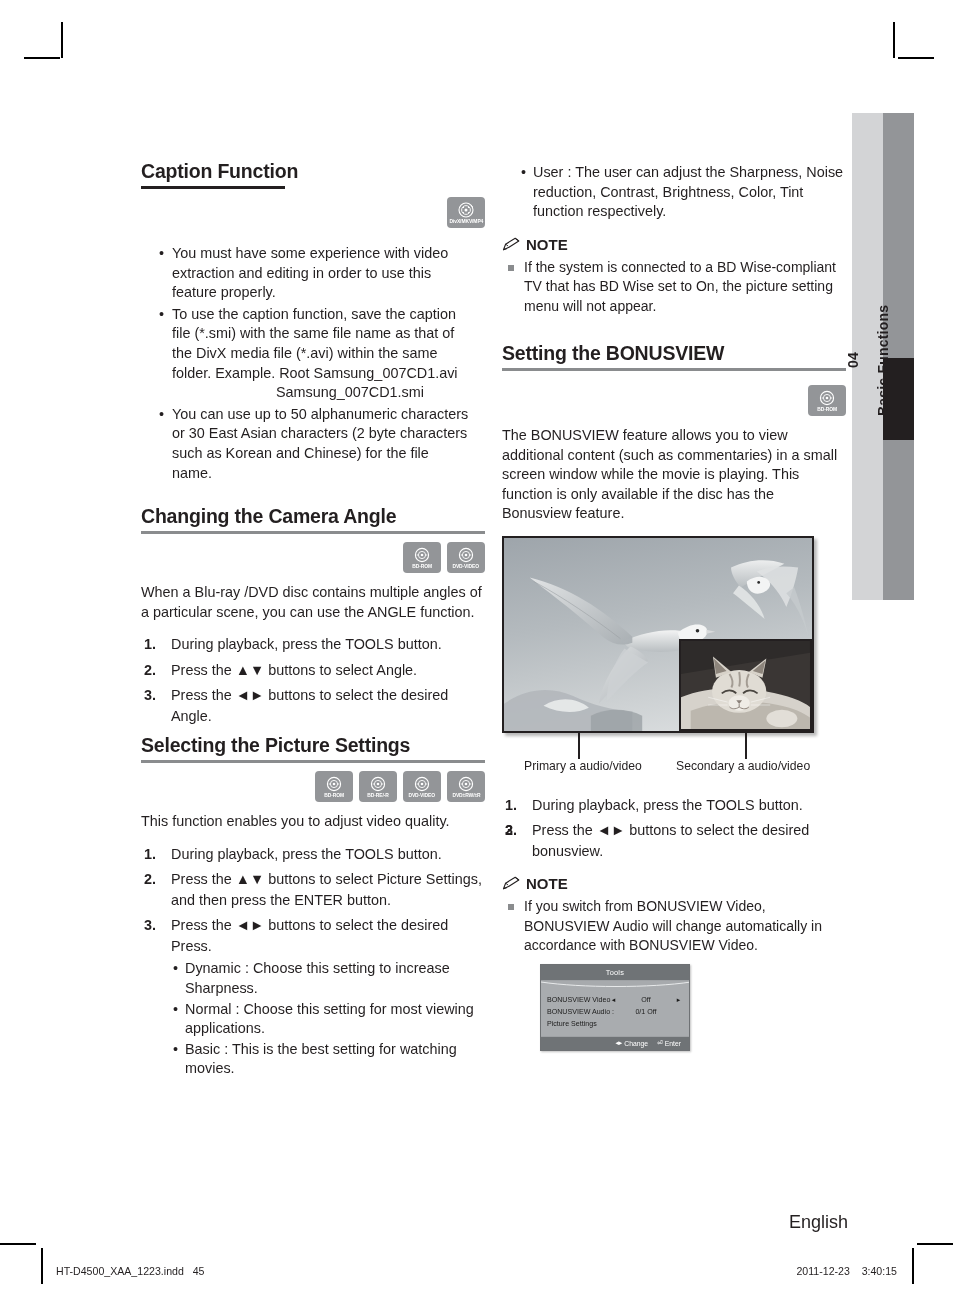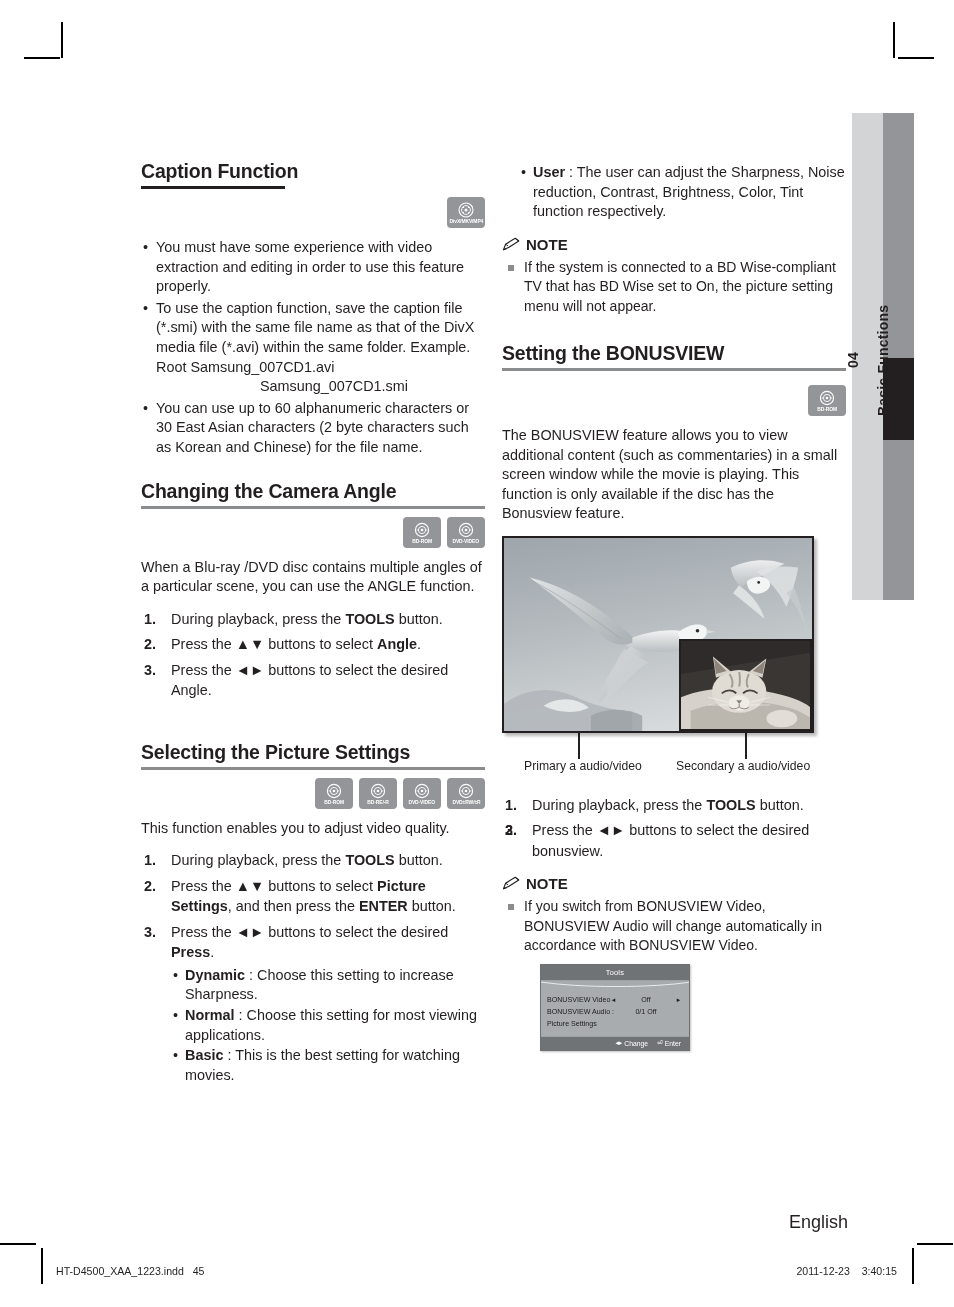--- a/index.html
+++ b/index.html
@@ -96,21 +96,21 @@
   .rule.thin { height: 3px; background: #8a8c8e; }
 
   
   p.body {
     font-size: 14.4px;
     line-height: 19.6px;
     margin: 0 0 12px 0;
     color: #231f20;
   }
 
-  ul.bullets { list-style: none; margin: 0; padding: 0; }
+  ul.bullets { list-style: none; margin: 16px; padding: 0; }
   ul.bullets > li {
     position: relative;
     padding-left: 15px;
     font-size: 14.4px;
     line-height: 19.6px;
     margin-bottom: 2px;
   }
   ul.bullets > li::before {
     content: "\2022";
     position: absolute;
@@ -126,21 +126,21 @@
     font-size: 14.4px;
     line-height: 20.5px;
     margin-bottom: 5px;
   }
   ol.steps > li .num {
     position: absolute;
     left: 3px;
     top: 0;
     font-weight: bold;
   }
-  b, strong { font-weight: bold; }
+  b, strong { font-weight: normal; }
 
   ul.sub-bullets { list-style: none; margin: 3px 0 0 0; padding: 0; }
   ul.sub-bullets > li {
     position: relative;
     padding-left: 14px;
     font-size: 14.4px;
     line-height: 19.6px;
     margin-bottom: 1px;
   }
   ul.sub-bullets > li::before {
@@ -382,21 +382,21 @@
         <span class="blabel">DivX/MKV/MP4</span>
       </div>
     </div>
 
     <ul class="bullets">
       <li>You must have some experience with video extraction and editing in order to use this feature properly.</li>
       <li>
         <span>To use the caption function, save the caption file (*.smi) with the same file name as that of the DivX media file (*.avi) within the same folder. Example. Root Samsung_007CD1.avi</span>
         <span class="indent-line">Samsung_007CD1.smi</span>
       </li>
-      <li style="margin-top:2px;">You can use up to 60 alphanumeric characters or 30 East Asian characters (2 byte characters such as Korean and Chinese) for the file name.</li>
+      <li style="margin-top:2px;">You can use up to 50 alphanumeric characters or 30 East Asian characters (2 byte characters such as Korean and Chinese) for the file name.</li>
     </ul>
   </section>
 
   <section style="margin-top:22px;">
     <h2 class="sec-title">Changing the Camera Angle</h2>
     <div class="rule thin"></div>
 
     <div class="badge-row">
       <div class="badge">
         <span class="disc">
@@ -433,21 +433,21 @@
         <span class="num">2.</span>
         <span><span>Press the ▲▼ buttons to select </span><b>Angle</b><span>.</span></span>
       </li>
       <li>
         <span class="num">3.</span>
         <span><span>Press the ◄► buttons to select the desired </span><span>Angle.</span></span>
       </li>
     </ol>
   </section>
 
-  <section style="margin-top:40px;">
+  <section style="margin-top:8px;">
     <h2 class="sec-title">Selecting the Picture Settings</h2>
     <div class="rule thin"></div>
 
     <div class="badge-row">
       <div class="badge">
         <span class="disc">
           <svg width="16" height="16" viewBox="0 0 16 16">
             <circle cx="8" cy="8" r="6.6" fill="none" stroke="#ffffff" stroke-width="1.1"></circle>
             <circle cx="8" cy="8" r="3.6" fill="none" stroke="#ffffff" stroke-width="0.9"></circle>
             <circle cx="8" cy="8" r="1.3" fill="#ffffff"></circle>

